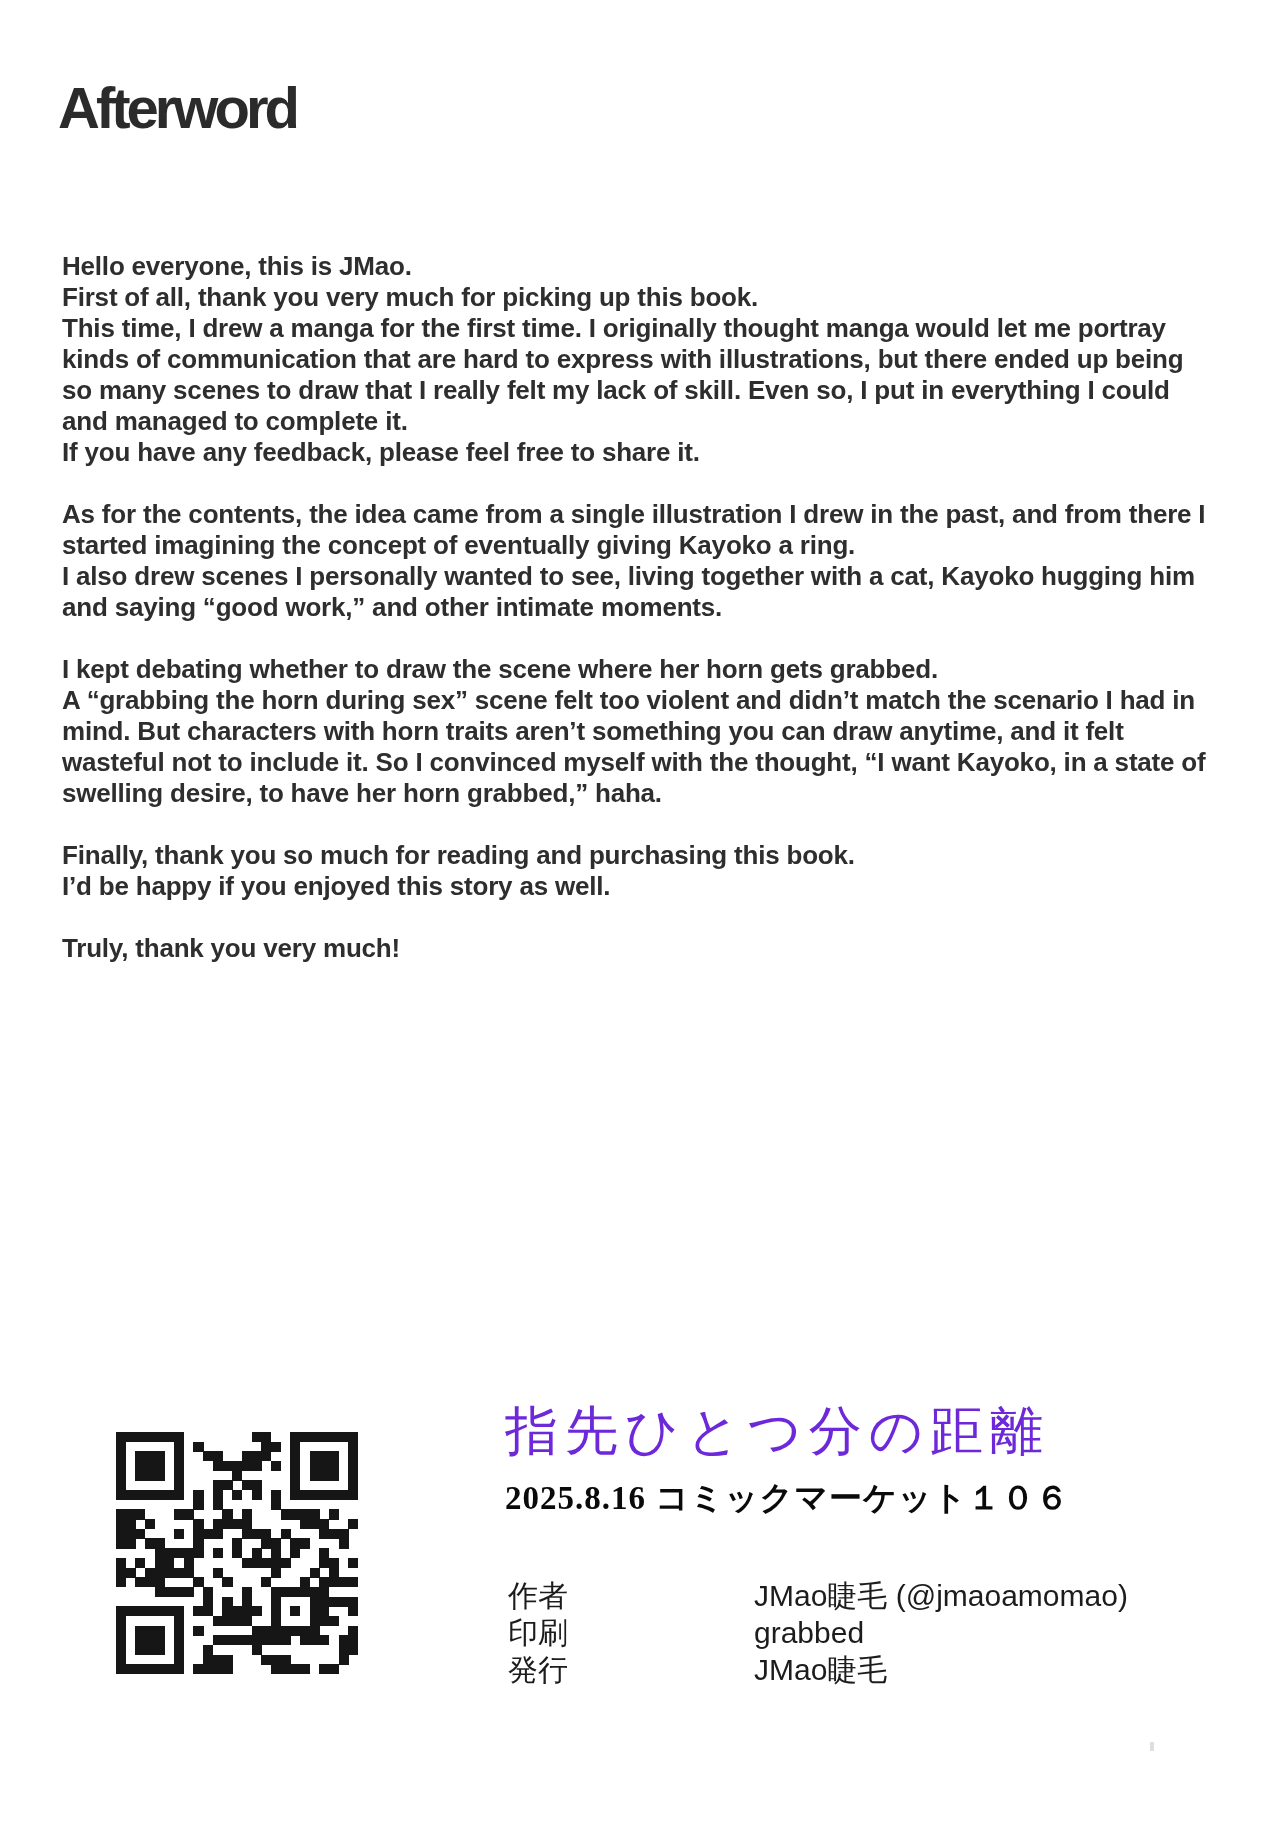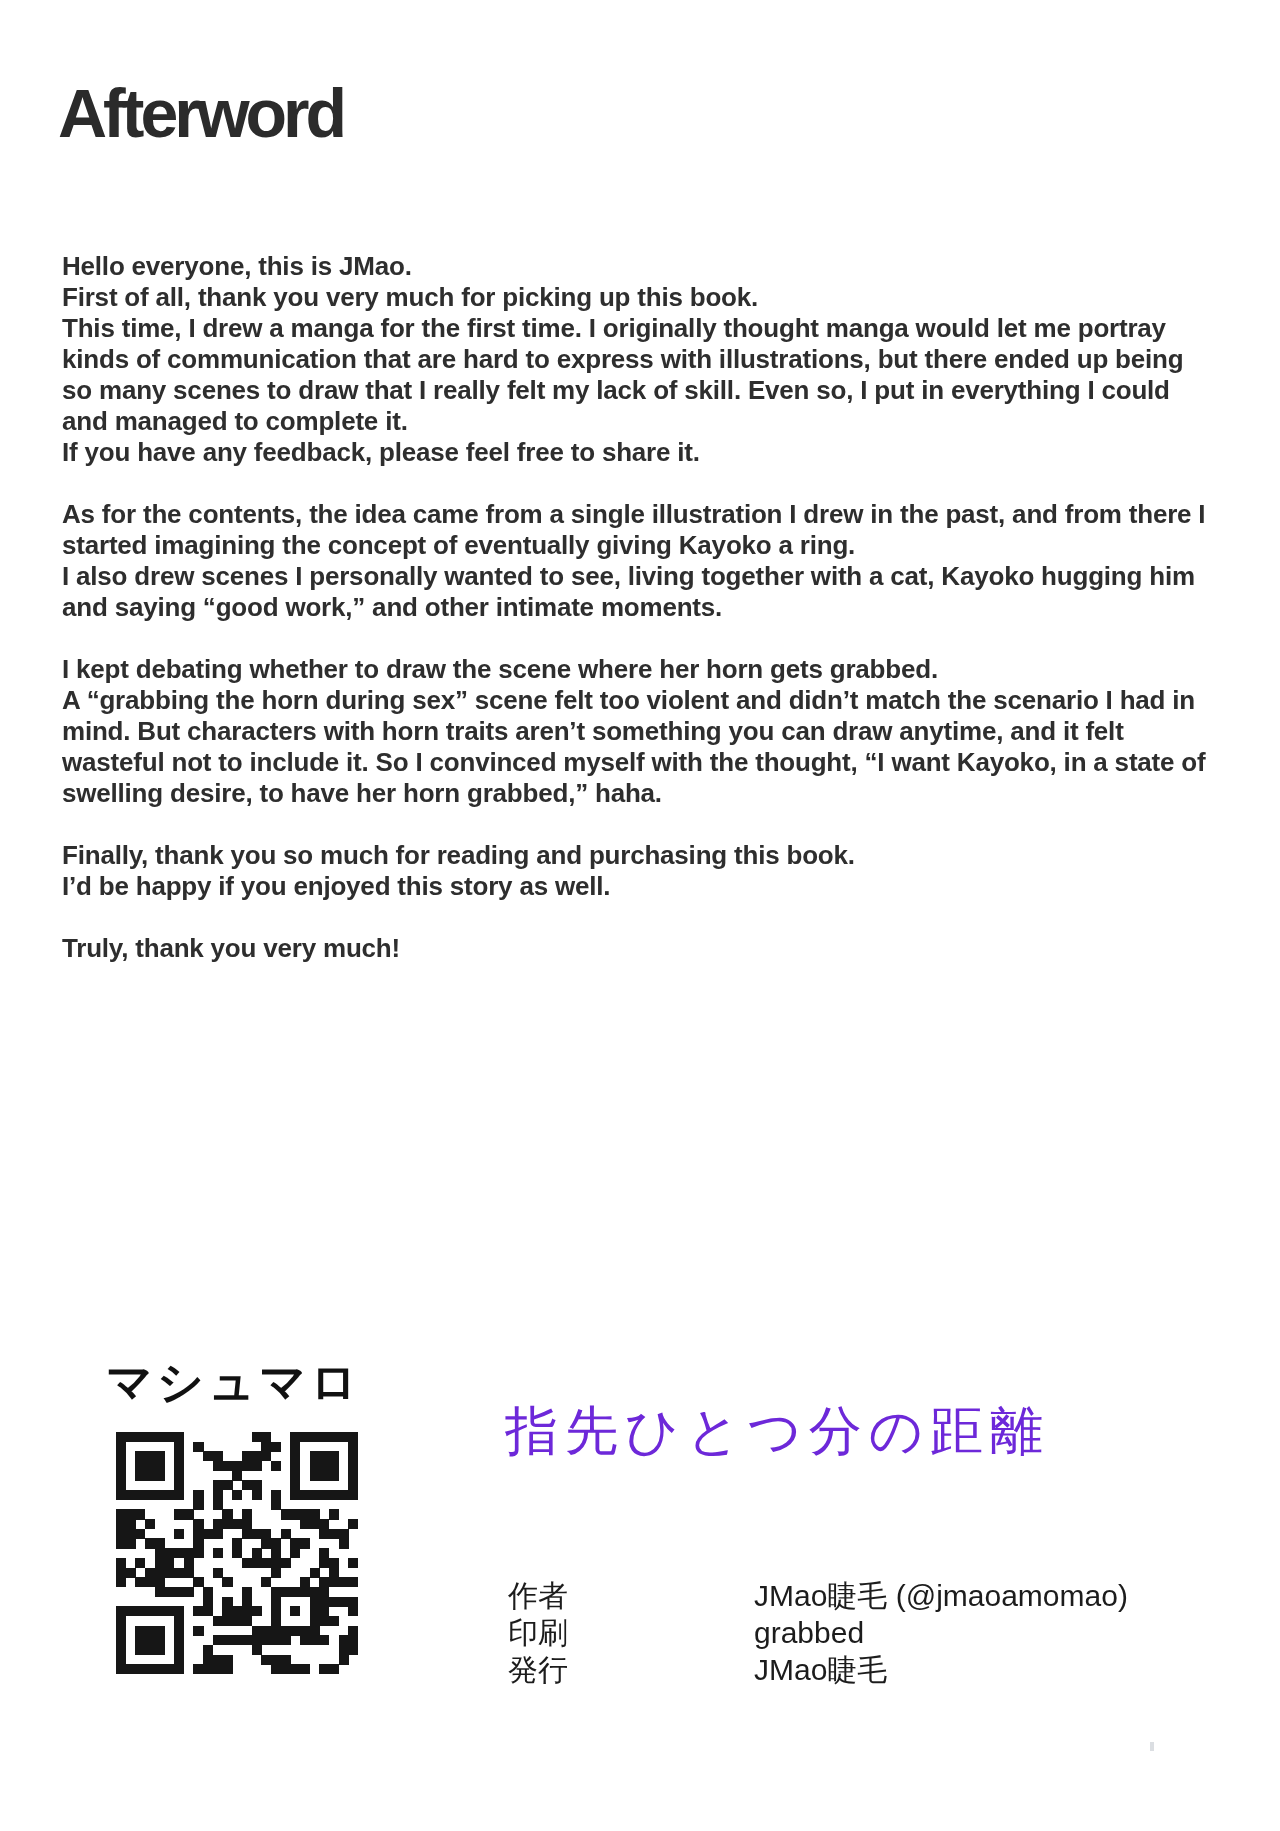--- a/index.html
+++ b/index.html
@@ -13,21 +13,21 @@
     height: 1831px;
     background: #ffffff;
     overflow: hidden;
     font-family: "Liberation Sans", sans-serif;
   }
   .page-title {
     position: absolute;
     left: 58px;
     top: 78px;
     margin: 0;
-    font-size: 68px;
+    font-size: 58px;
     line-height: 1.05;
     font-weight: 900;
     letter-spacing: -4px;
     color: #2b2b2b;
   }
   .afterword-body {
     position: absolute;
     left: 62px;
     top: 251px;
     width: 1152px;
@@ -120,21 +120,20 @@
 If you have any feedback, please feel free to share it.</p>
     <p>As for the contents, the idea came from a single illustration I drew in the past, and from there I started imagining the concept of eventually giving Kayoko a ring.
 I also drew scenes I personally wanted to see, living together with a cat, Kayoko hugging him and saying “good work,” and other intimate moments.</p>
     <p>I kept debating whether to draw the scene where her horn gets grabbed.
 A “grabbing the horn during sex” scene felt too violent and didn’t match the scenario I had in mind. But characters with horn traits aren’t something you can draw anytime, and it felt wasteful not to include it. So I convinced myself with the thought, “I want Kayoko, in a state of swelling desire, to have her horn grabbed,” haha.</p>
     <p>Finally, thank you so much for reading and purchasing this book.
 I’d be happy if you enjoyed this story as well.</p>
     <p>Truly, thank you very much!</p>
   </div>
 
-  <div class="marshmallow-label">マシュマロ</div>
 
   <div class="qr">
     <svg id="qr-svg" viewBox="0 0 25 25" xmlns="http://www.w3.org/2000/svg" aria-hidden="true">
         <rect x="0" y="0" width="1.04" height="1.04"></rect>
         <rect x="1" y="0" width="1.04" height="1.04"></rect>
         <rect x="2" y="0" width="1.04" height="1.04"></rect>
         <rect x="3" y="0" width="1.04" height="1.04"></rect>
         <rect x="4" y="0" width="1.04" height="1.04"></rect>
         <rect x="5" y="0" width="1.04" height="1.04"></rect>
         <rect x="6" y="0" width="1.04" height="1.04"></rect>
@@ -436,20 +435,21 @@
         <rect x="17" y="24" width="1.04" height="1.04"></rect>
         <rect x="18" y="24" width="1.04" height="1.04"></rect>
         <rect x="19" y="24" width="1.04" height="1.04"></rect>
         <rect x="21" y="24" width="1.04" height="1.04"></rect>
         <rect x="22" y="24" width="1.04" height="1.04"></rect>
       </svg>
   </div>
 
   <div class="book-title">指先ひとつ分の距離</div>
 
+  <div class="event-date">2025.8.16 コミックマーケット１０６</div>
 
   <div class="credits">
     <div class="credit-row">
       <div class="credit-label">作者</div>
       <div class="credit-value">JMao睫毛 (@jmaoamomao)</div>
     </div>
     <div class="credit-row">
       <div class="credit-label">印刷</div>
       <div class="credit-value">grabbed</div>
     </div>

